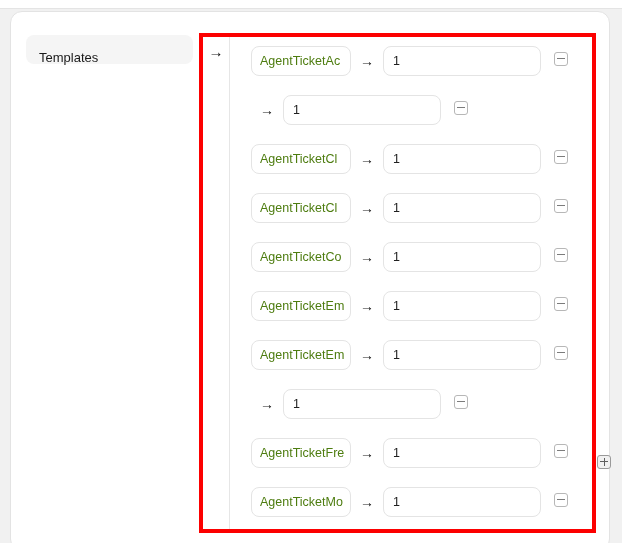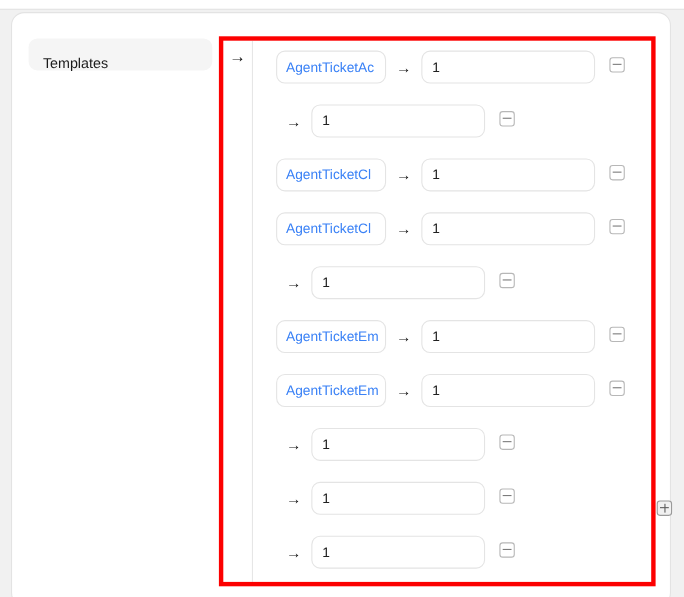--- a/index.html
+++ b/index.html
@@ -141,21 +141,21 @@
     border: 1px solid #e4e4e4;
     border-radius: 8px;
     background: #ffffff;
     box-sizing: border-box;
     display: flex;
     align-items: center;
     padding: 0 8px;
     overflow: hidden;
     white-space: nowrap;
     font-size: 12.5px;
-    color: #3b82f6;
+    color: #4d7c0f;
     flex: 0 0 auto;
   }
 
   .row-arrow {
     flex: 0 0 auto;
     width: 32px;
     height: 30px;
     display: flex;
     align-items: center;
     justify-content: center;
@@ -279,20 +279,21 @@
             <div class="val-field">1</div>
             <div class="minus-btn"></div>
           </div>
           <div class="map-row">
             <div class="key-field">AgentTicketCl</div>
             <div class="row-arrow">→</div>
             <div class="val-field">1</div>
             <div class="minus-btn"></div>
           </div>
           <div class="map-row">
+            <div class="key-field">AgentTicketCo</div>
             <div class="row-arrow">→</div>
             <div class="val-field">1</div>
             <div class="minus-btn"></div>
           </div>
           <div class="map-row">
             <div class="key-field">AgentTicketEm</div>
             <div class="row-arrow">→</div>
             <div class="val-field">1</div>
             <div class="minus-btn"></div>
           </div>
@@ -301,25 +302,27 @@
             <div class="row-arrow">→</div>
             <div class="val-field">1</div>
             <div class="minus-btn"></div>
           </div>
           <div class="map-row">
             <div class="row-arrow">→</div>
             <div class="val-field">1</div>
             <div class="minus-btn"></div>
           </div>
           <div class="map-row">
-            <div class="row-arrow">→</div>
-            <div class="val-field">1</div>
-            <div class="minus-btn"></div>
-          </div>
-          <div class="map-row">
+            <div class="key-field">AgentTicketFre</div>
+            <div class="row-arrow">→</div>
+            <div class="val-field">1</div>
+            <div class="minus-btn"></div>
+          </div>
+          <div class="map-row">
+            <div class="key-field">AgentTicketMo</div>
             <div class="row-arrow">→</div>
             <div class="val-field">1</div>
             <div class="minus-btn"></div>
           </div>
         </div>
     </div>
 
   </div>
 
   <div class="red-box"></div>

